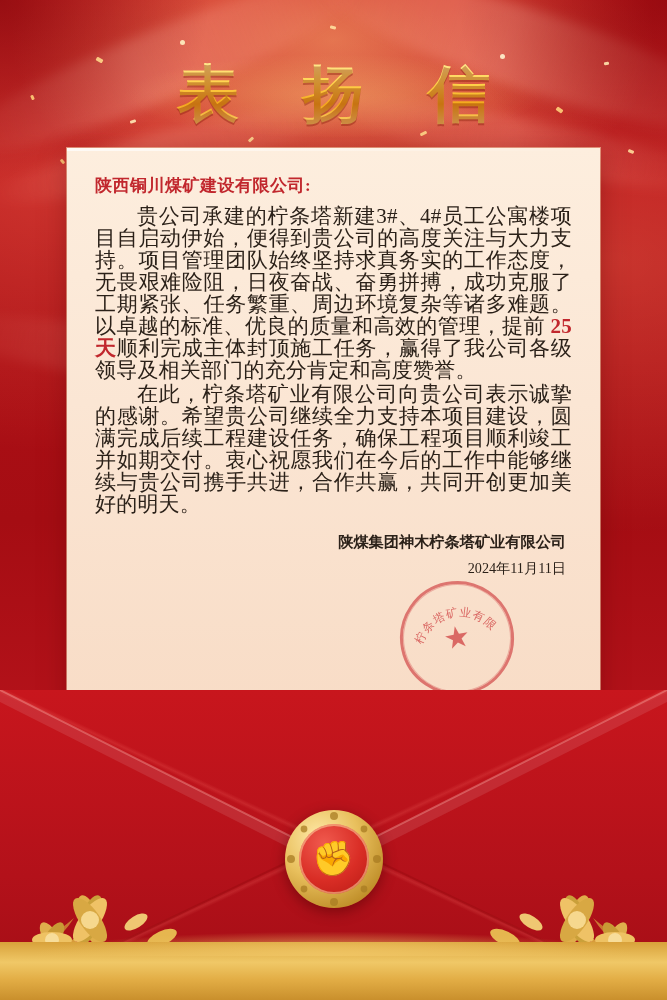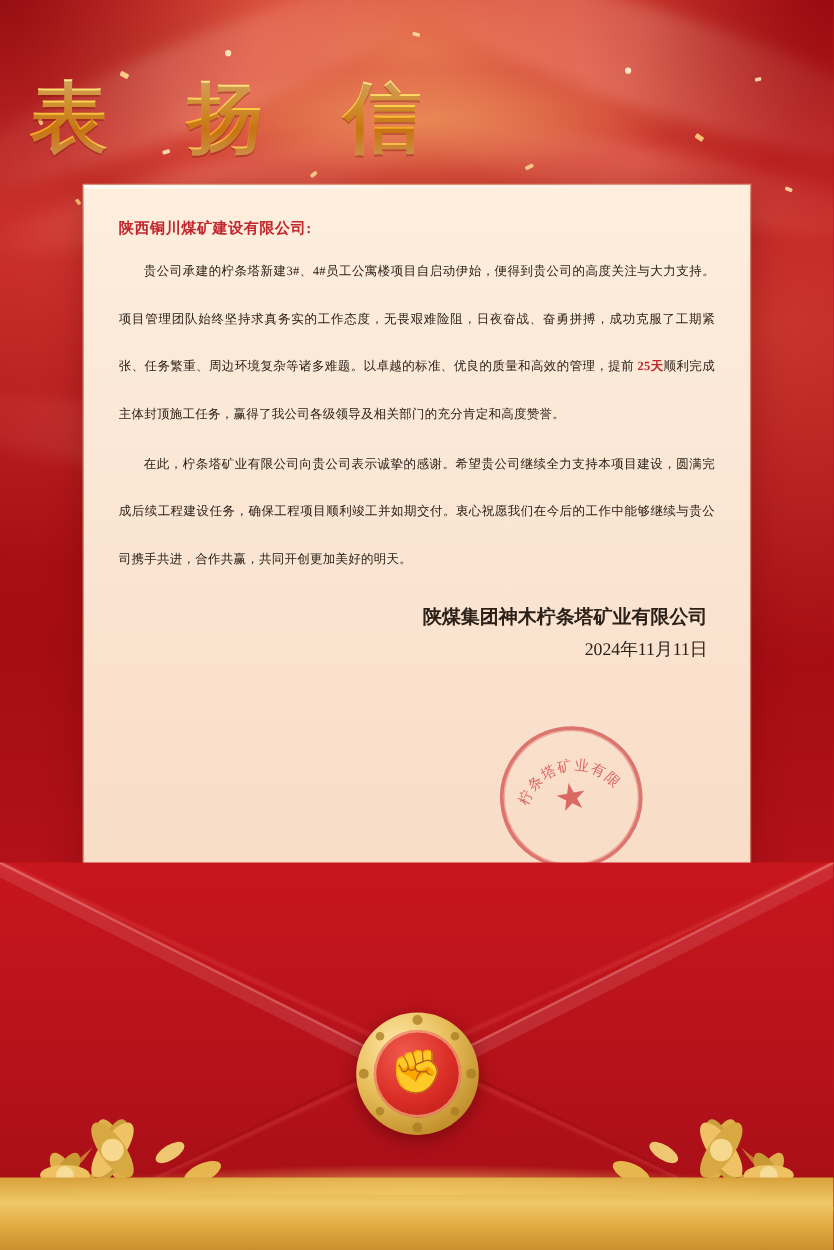--- a/index.html
+++ b/index.html
@@ -32,21 +32,21 @@
   .dark{
     position:absolute;left:0;top:0;width:667px;height:420px;
     background:
       radial-gradient(ellipse 300px 260px at 0% 0%, rgba(110,0,5,.55), rgba(110,0,5,0) 70%),
       radial-gradient(ellipse 300px 260px at 100% 0%, rgba(110,0,5,.5), rgba(110,0,5,0) 70%);
   }
   
   .confetti span{position:absolute;display:block;border-radius:1px;opacity:.9;}
   
   .title{
-    position:absolute;top:52px;left:0;width:667px;text-align:left;
+    position:absolute;top:52px;left:0;width:667px;text-align:center;
     font-size:62px;letter-spacing:24px;text-indent:24px;font-weight:bold;
     font-family:"Liberation Serif","DejaVu Serif",serif;
     color:#ffd24a;
     background:linear-gradient(180deg,#fff3b0 0%,#ffd24a 38%,#f2a71b 62%,#ffe79a 100%);
     -webkit-background-clip:text;background-clip:text;-webkit-text-fill-color:transparent;
     text-shadow:0 2px 0 rgba(120,20,0,.35);
   }
   .title-glow{
     position:absolute;top:46px;left:0;width:667px;height:100px;
     background:radial-gradient(ellipse 300px 60px at 50% 50%, rgba(255,210,120,.35), rgba(255,210,120,0) 70%);
@@ -56,25 +56,25 @@
     position:absolute;left:67px;top:148px;width:533px;height:565px;
     background:linear-gradient(180deg,#fdeede 0%,#fbe6d4 45%,#f8dcc6 100%);
     box-shadow:0 6px 26px rgba(90,0,0,.35), 0 0 0 1px rgba(255,220,180,.6);
   }
   .card:before{
     content:"";position:absolute;left:0;top:0;right:0;height:3px;
     background:linear-gradient(90deg,rgba(255,255,255,.7),rgba(255,255,255,0));
   }
   .card-inner{position:absolute;left:28px;top:26px;right:28px;bottom:20px;}
   .salutation{
-    color:#c1272d;font-weight:bold;font-size:12px;letter-spacing:.5px;margin:0 0 8px 0;
+    color:#c1272d;font-weight:bold;font-size:17px;letter-spacing:.5px;margin:0 0 8px 0;
   }
   .body p{
     margin:0 0 2px 0;
-    color:#2b2119;font-size:10px;line-height:38px;letter-spacing:.2px;
+    color:#2b2119;font-size:21px;line-height:22px;letter-spacing:.2px;
     text-align:justify;text-justify:inter-ideograph;text-indent:2em;
   }
   .body p b{color:#c1272d;font-weight:bold;}
   .signature{
     margin-top:14px;text-align:right;color:#2b2119;font-size:15.2px;line-height:26px;
     padding-right:6px;font-weight:bold;
   }
   .sig-date{font-size:14.2px;font-weight:normal;}
   
   .stamp{

